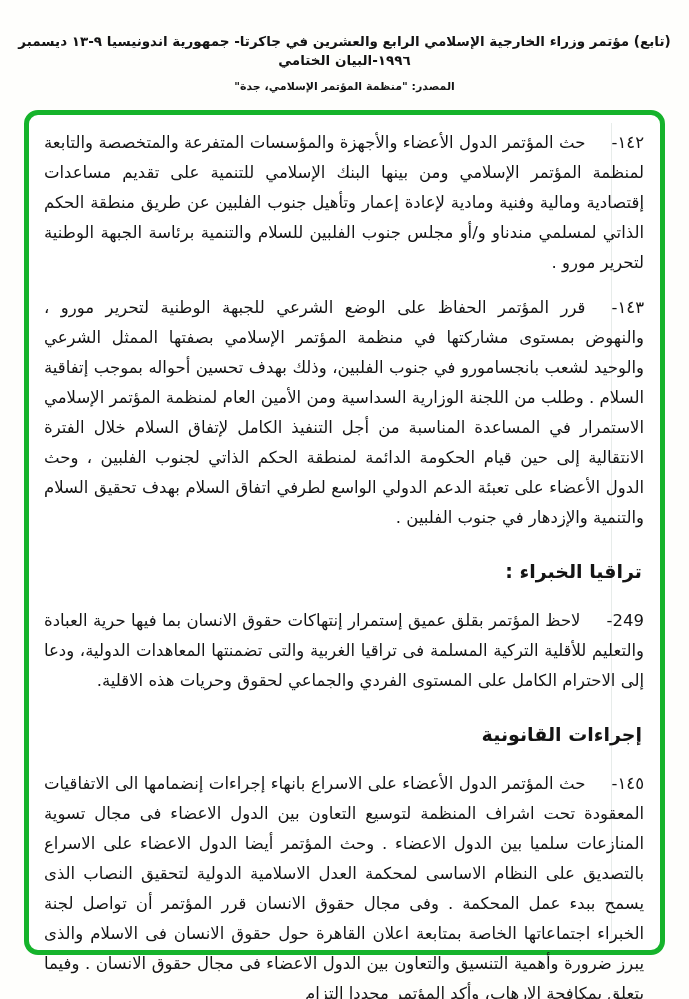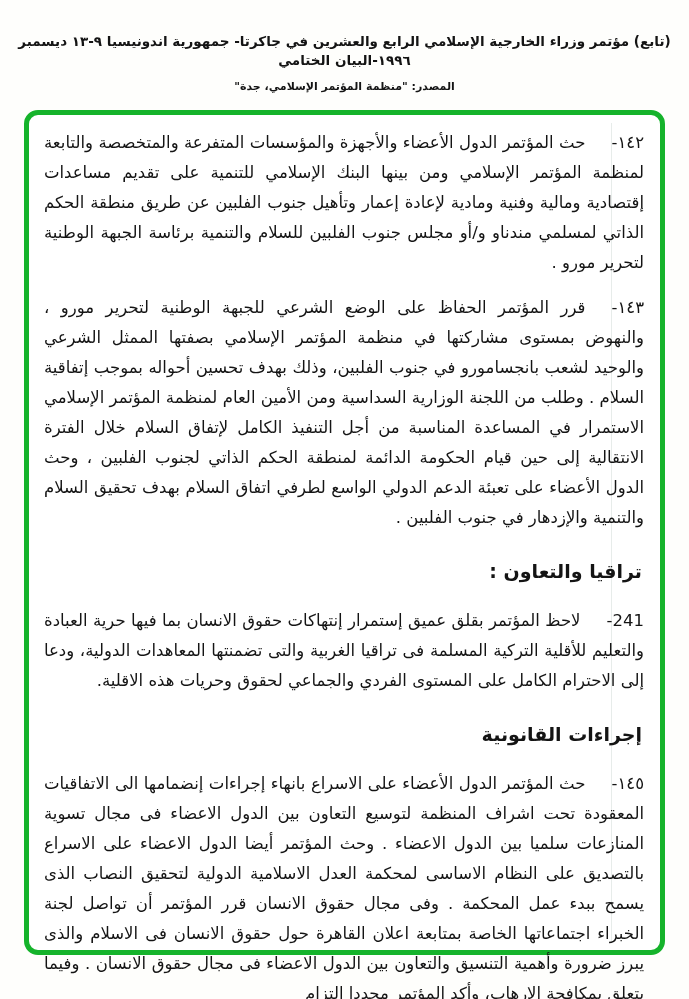--- a/index.html
+++ b/index.html
@@ -86,24 +86,24 @@
   <div class="content">
 
     <div class="para">
       <span class="num">١٤٢-</span><span>حث المؤتمر الدول الأعضاء والأجهزة والمؤسسات المتفرعة والمتخصصة والتابعة لمنظمة المؤتمر الإسلامي ومن بينها البنك الإسلامي للتنمية على تقديم مساعدات إقتصادية ومالية وفنية ومادية لإعادة إعمار وتأهيل جنوب الفلبين عن طريق منطقة الحكم الذاتي لمسلمي مندناو و/أو مجلس جنوب الفلبين للسلام والتنمية برئاسة الجبهة الوطنية لتحرير مورو .</span>
     </div>
 
     <div class="para">
       <span class="num">١٤٣-</span><span>قرر المؤتمر الحفاظ على الوضع الشرعي للجبهة الوطنية لتحرير مورو ، والنهوض بمستوى مشاركتها في منظمة المؤتمر الإسلامي بصفتها الممثل الشرعي والوحيد لشعب بانجسامورو في جنوب الفلبين، وذلك بهدف تحسين أحواله بموجب إتفاقية السلام . وطلب من اللجنة الوزارية السداسية ومن الأمين العام لمنظمة المؤتمر الإسلامي الاستمرار في المساعدة المناسبة من أجل التنفيذ الكامل لإتفاق السلام خلال الفترة الانتقالية إلى حين قيام الحكومة الدائمة لمنطقة الحكم الذاتي لجنوب الفلبين ، وحث الدول الأعضاء على تعبئة الدعم الدولي الواسع لطرفي اتفاق السلام بهدف تحقيق السلام والتنمية والإزدهار في جنوب الفلبين .</span>
     </div>
 
-    <div class="sec-heading">تراقيا والتعاون :</div>
+    <div class="sec-heading">تراقيا الخبراء :</div>
 
     <div class="para">
-      <span class="num">241-</span><span>لاحظ المؤتمر بقلق عميق إستمرار إنتهاكات حقوق الانسان بما فيها حرية العبادة والتعليم للأقلية التركية المسلمة فى تراقيا الغربية والتى تضمنتها المعاهدات الدولية، ودعا إلى الاحترام الكامل على المستوى الفردي والجماعي لحقوق وحريات هذه الاقلية.</span>
+      <span class="num">249-</span><span>لاحظ المؤتمر بقلق عميق إستمرار إنتهاكات حقوق الانسان بما فيها حرية العبادة والتعليم للأقلية التركية المسلمة فى تراقيا الغربية والتى تضمنتها المعاهدات الدولية، ودعا إلى الاحترام الكامل على المستوى الفردي والجماعي لحقوق وحريات هذه الاقلية.</span>
     </div>
 
     <div class="sec-heading">إجراءات القانونية</div>
 
     <div class="para">
       <span class="num">١٤٥-</span><span>حث المؤتمر الدول الأعضاء على الاسراع بانهاء إجراءات إنضمامها الى الاتفاقيات المعقودة تحت اشراف المنظمة لتوسيع التعاون بين الدول الاعضاء فى مجال تسوية المنازعات سلميا بين الدول الاعضاء . وحث المؤتمر أيضا الدول الاعضاء على الاسراع بالتصديق على النظام الاساسى لمحكمة العدل الاسلامية الدولية لتحقيق النصاب الذى يسمح ببدء عمل المحكمة . وفى مجال حقوق الانسان قرر المؤتمر أن تواصل لجنة الخبراء اجتماعاتها الخاصة بمتابعة اعلان القاهرة حول حقوق الانسان فى الاسلام والذى يبرز ضرورة وأهمية التنسيق والتعاون بين الدول الاعضاء فى مجال حقوق الانسان . وفيما يتعلق بمكافحة الارهاب، وأكد المؤتمر مجددا التزام</span>
     </div>
 
   </div>
 

